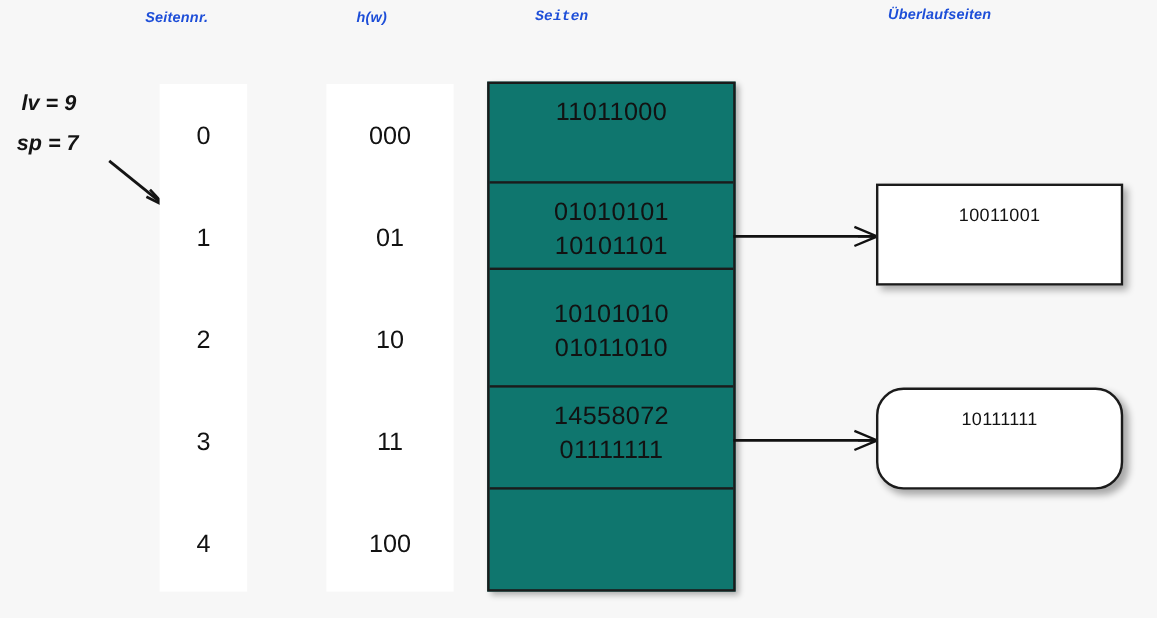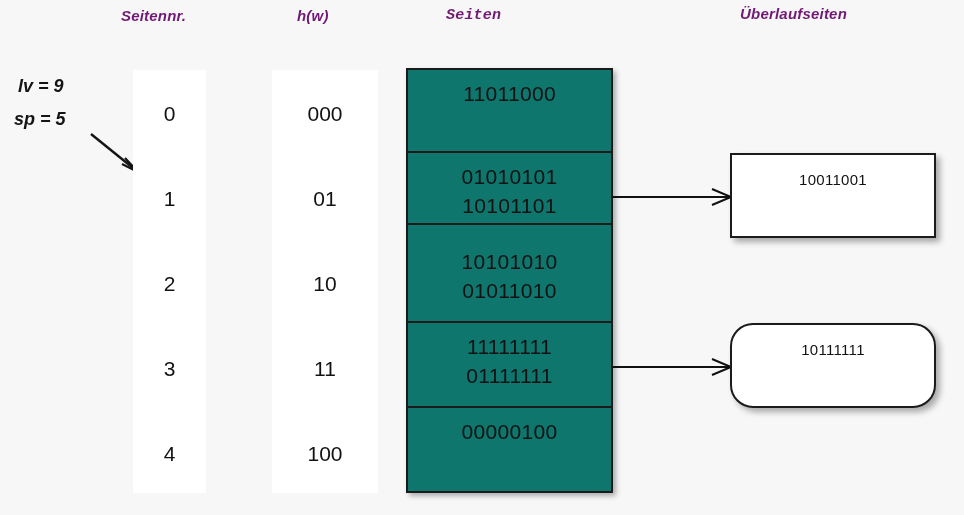--- a/index.html
+++ b/index.html
@@ -15,24 +15,24 @@
   #stage {
     position: relative;
     width: 964px; height: 515px;
   }
 
   
   .col-header {
     position: absolute;
     font-style: italic;
     font-weight: 700;
-    font-size: 15px;
+    font-size: 12px;
     letter-spacing: .2px;
     white-space: nowrap;
-    color: #701a75;
+    color: #1d4ed8;
   }
   #hdr-seitennr { left: 121px; top: 7px; }
   #hdr-hw       { left: 297px; top: 7px; }
   #hdr-seiten   { left: 446px; top: 7px; font-family: Liberation Mono, monospace; }
   #hdr-ueber    { left: 740px; top: 5px; }
 
   
   .param {
     position: absolute;
     font-style: italic;
@@ -130,21 +130,21 @@
 <body>
 
 <div id="stage">
 
   <div class="col-header" id="hdr-seitennr">Seitennr.</div>
   <div class="col-header" id="hdr-hw">h(w)</div>
   <div class="col-header" id="hdr-seiten">Seiten</div>
   <div class="col-header" id="hdr-ueber">Überlaufseiten</div>
 
   <div class="param" id="param-lv">lv = 9</div>
-  <div class="param" id="param-sp">sp = 5</div>
+  <div class="param" id="param-sp">sp = 7</div>
 
   <svg id="pointer-arrow" viewBox="0 0 70 58">
     <line x1="6" y1="6" x2="53" y2="44" stroke="#141414" stroke-width="2.4"></line>
     <path d="M53 44 L37 36 M53 44 L40 30" stroke="#141414" stroke-width="2.2" fill="none"></path>
   </svg>
 
   <div class="strip" id="strip-seitennr">
     <div class="strip-cell" style="top:32px">0</div>
     <div class="strip-cell" style="top:117px">1</div>
     <div class="strip-cell" style="top:202px">2</div>
@@ -166,25 +166,22 @@
     </div>
     <div class="seiten-row" style="top:83px;  height:72px">
       <span class="seiten-val">01010101</span>
       <span class="seiten-val">10101101</span>
     </div>
     <div class="seiten-row" style="top:168px; height:85px">
       <span class="seiten-val">10101010</span>
       <span class="seiten-val">01011010</span>
     </div>
     <div class="seiten-row" style="top:253px; height:85px">
-      <span class="seiten-val">11111111</span>
+      <span class="seiten-val">14558072</span>
       <span class="seiten-val">01111111</span>
-    </div>
-    <div class="seiten-row last" style="top:338px; height:82px">
-      <span class="seiten-val">00000100</span>
     </div>
   </div>
 
   <svg class="connector" id="connector-0" viewBox="0 0 124 24">
     <line x1="0" y1="12" x2="116" y2="12" stroke="#111" stroke-width="2.2"></line>
     <path d="M101 4 L120 12 L101 20 M104 12 L120 12" stroke="#111" stroke-width="2" fill="none"></path>
   </svg>
   <svg class="connector" id="connector-1" viewBox="0 0 124 24">
     <line x1="0" y1="12" x2="116" y2="12" stroke="#111" stroke-width="2.2"></line>
     <path d="M101 4 L120 12 L101 20 M104 12 L120 12" stroke="#111" stroke-width="2" fill="none"></path>

